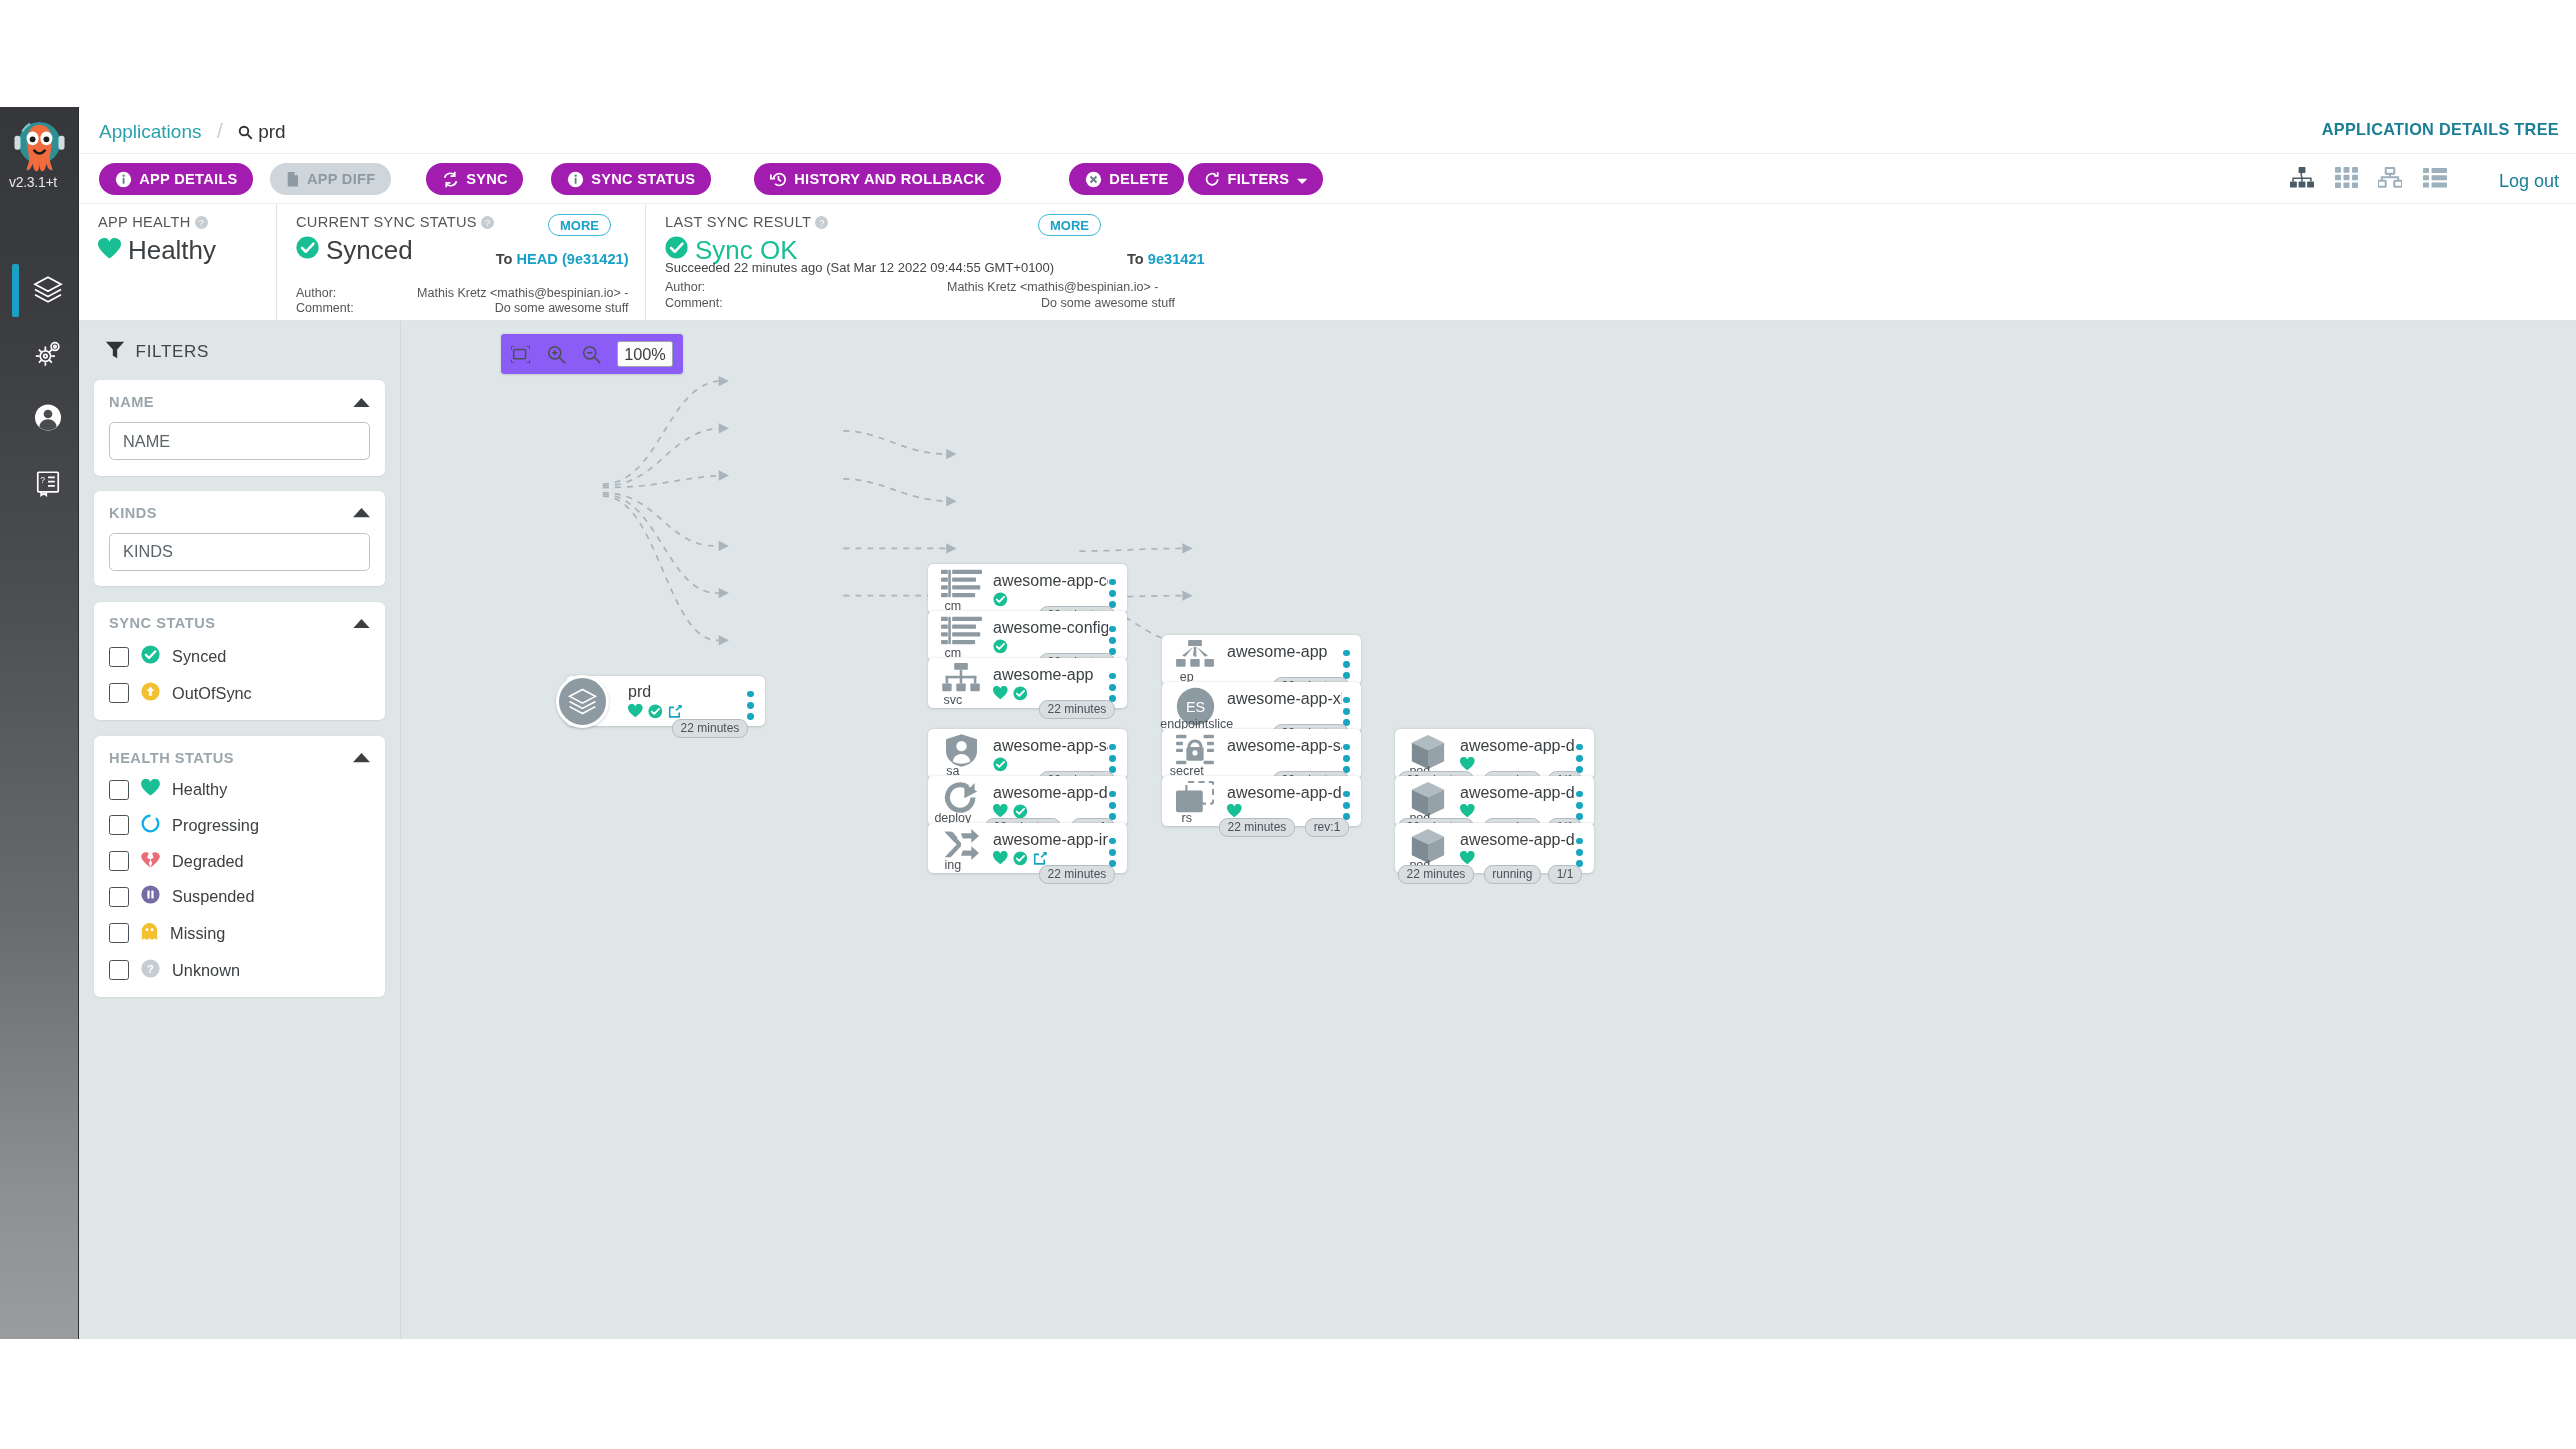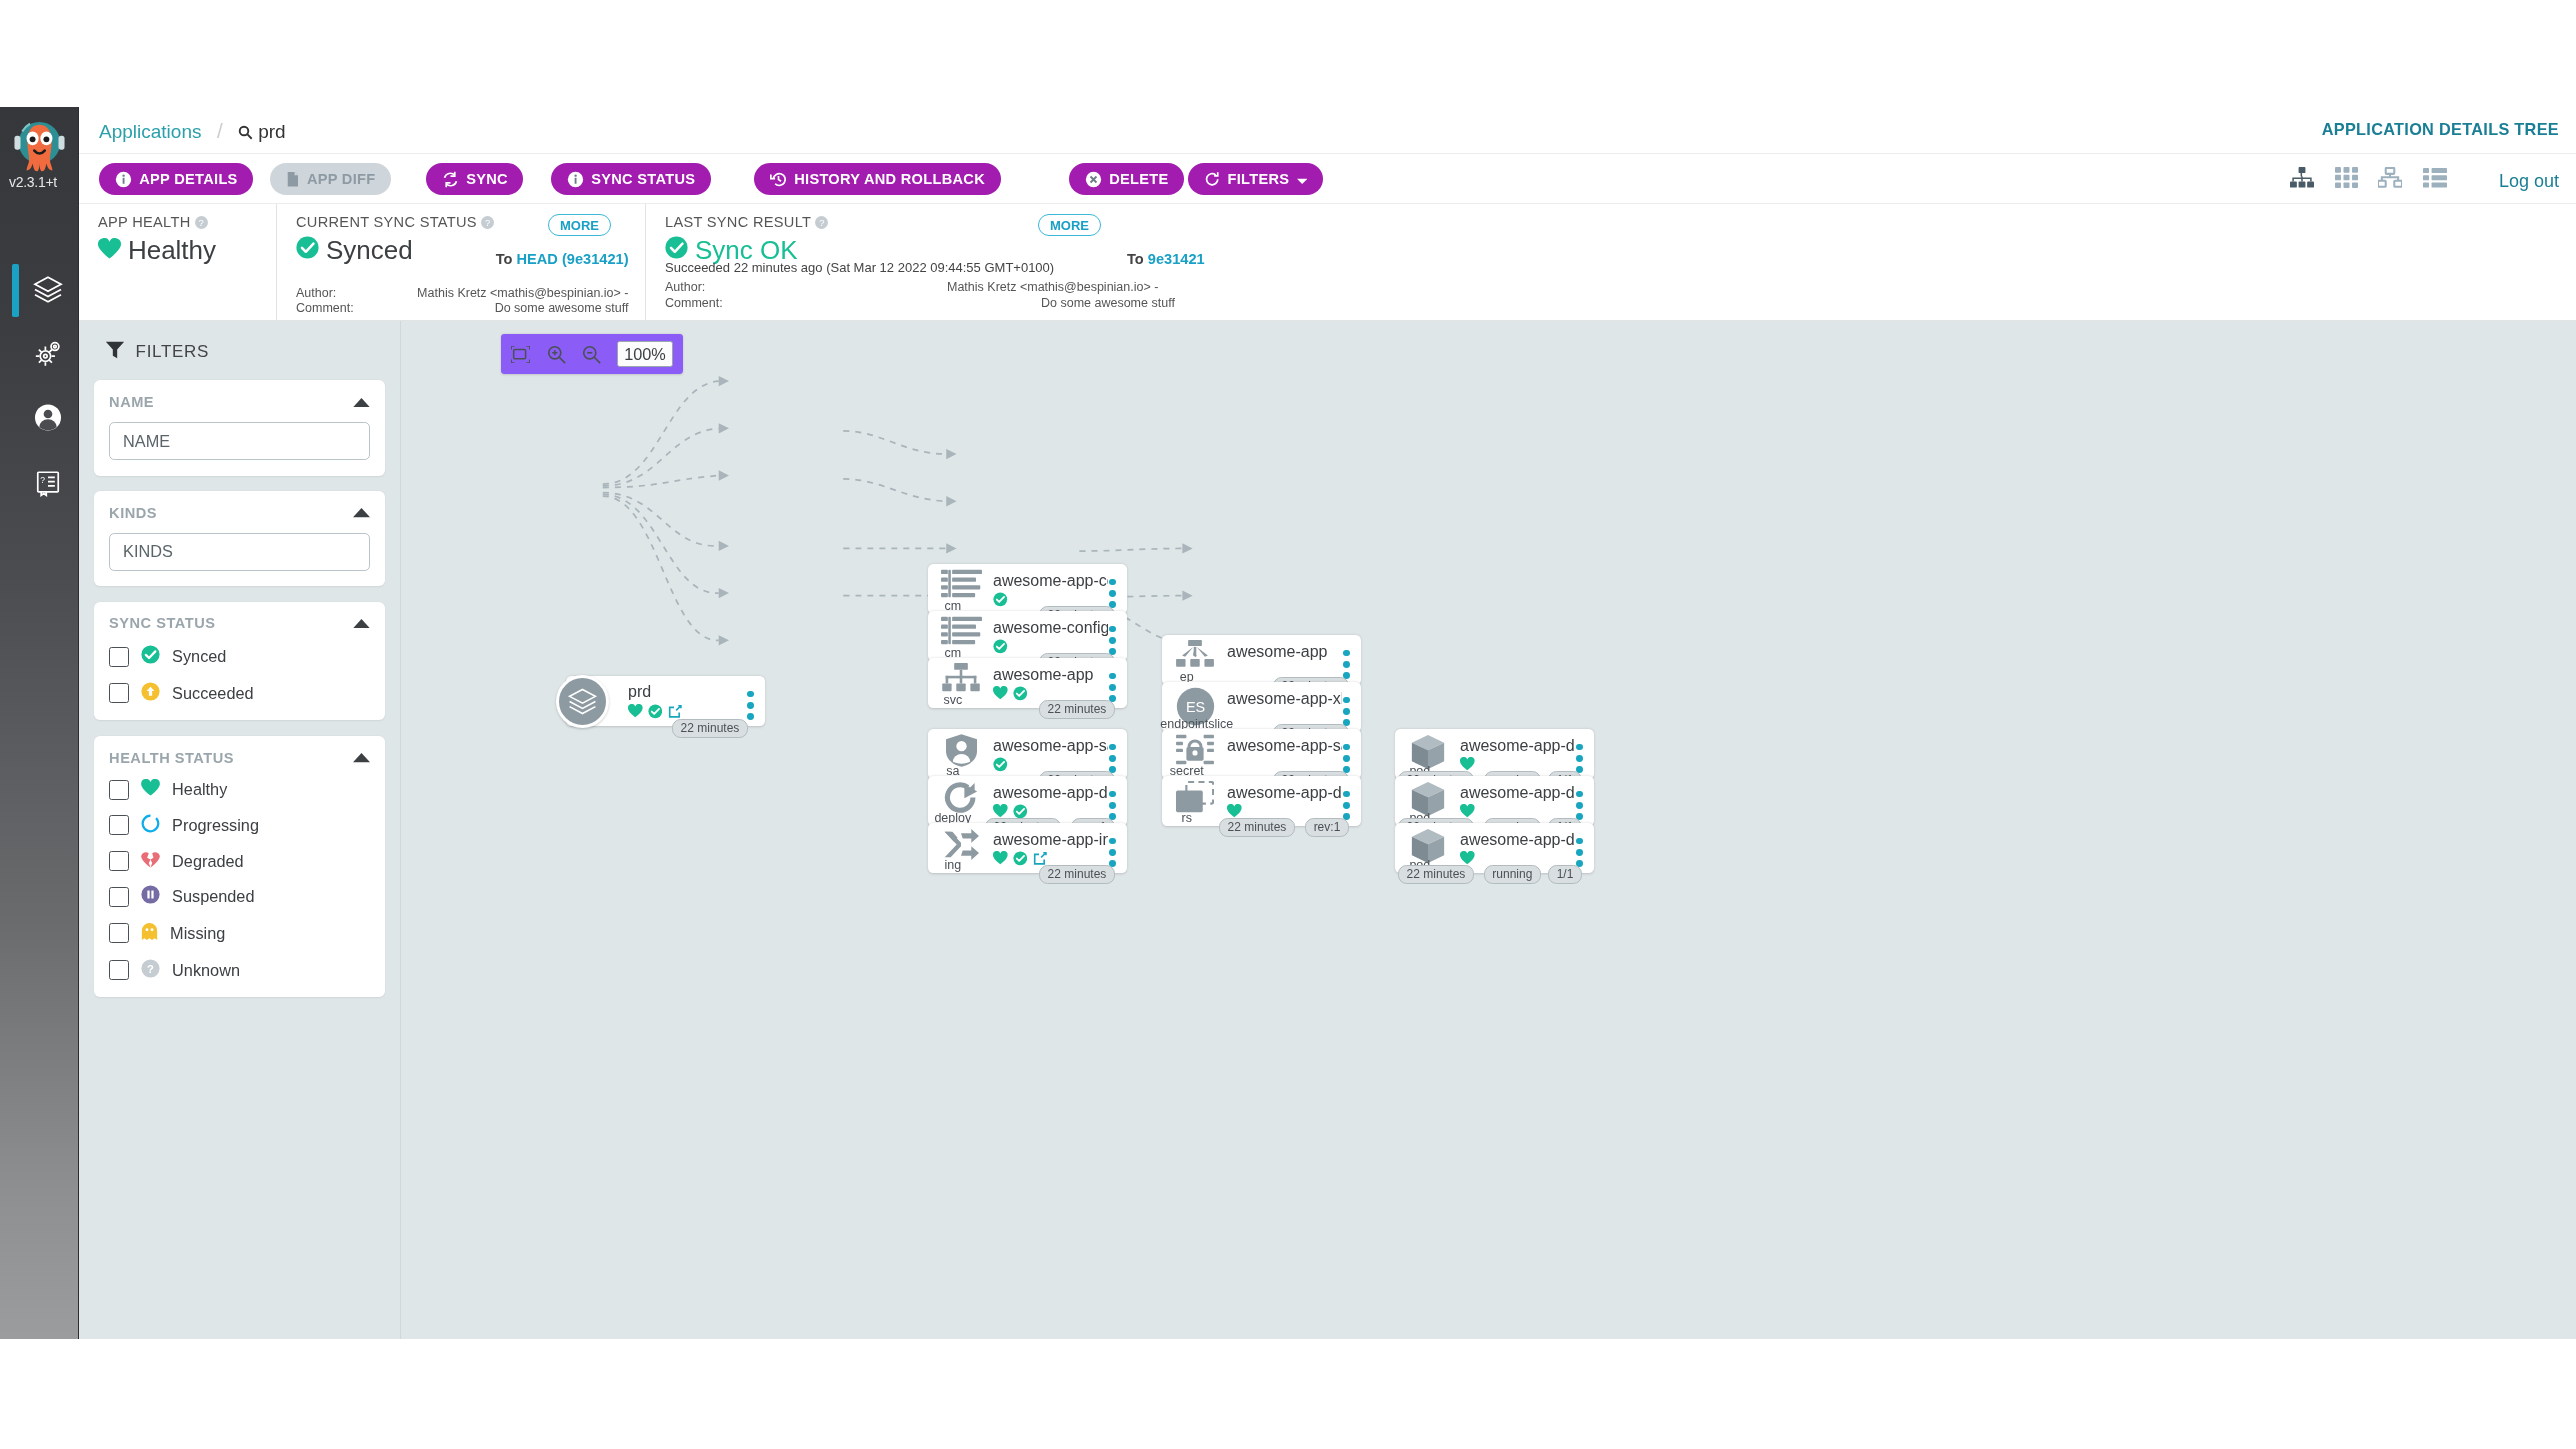--- a/index.html
+++ b/index.html
@@ -389,21 +389,21 @@
                 <path d="M5.6 11.4 l3.7 3.7 L16.6 7.4" stroke="#fff" stroke-width="2.6" fill="none" stroke-linecap="round" stroke-linejoin="round"></path>
               </svg></span>
           <span>Synced</span>
         </div>
         <div class="frow">
           <span class="cbx"></span>
           <span><svg width="19" height="19" viewBox="0 0 22 22">
                 <circle cx="11" cy="11" r="10.5" fill="#f4c030"></circle>
                 <path d="M11 5.5 l4.5 5 h-2.6 v5.5 h-3.8 v-5.5 h-2.6z" fill="#fff"></path>
               </svg></span>
-          <span>Succeeded</span>
+          <span>OutOfSync</span>
         </div>
       </div>
 
       <div class="fcard">
         <div class="fhead">
           <span>HEALTH STATUS</span>
           <span><svg width="17" height="9.4" viewBox="0 0 20 11">
                 <path d="M0 11 l10 -11 l10 11z" fill="#3c4043"></path>
               </svg></span>
         </div>

